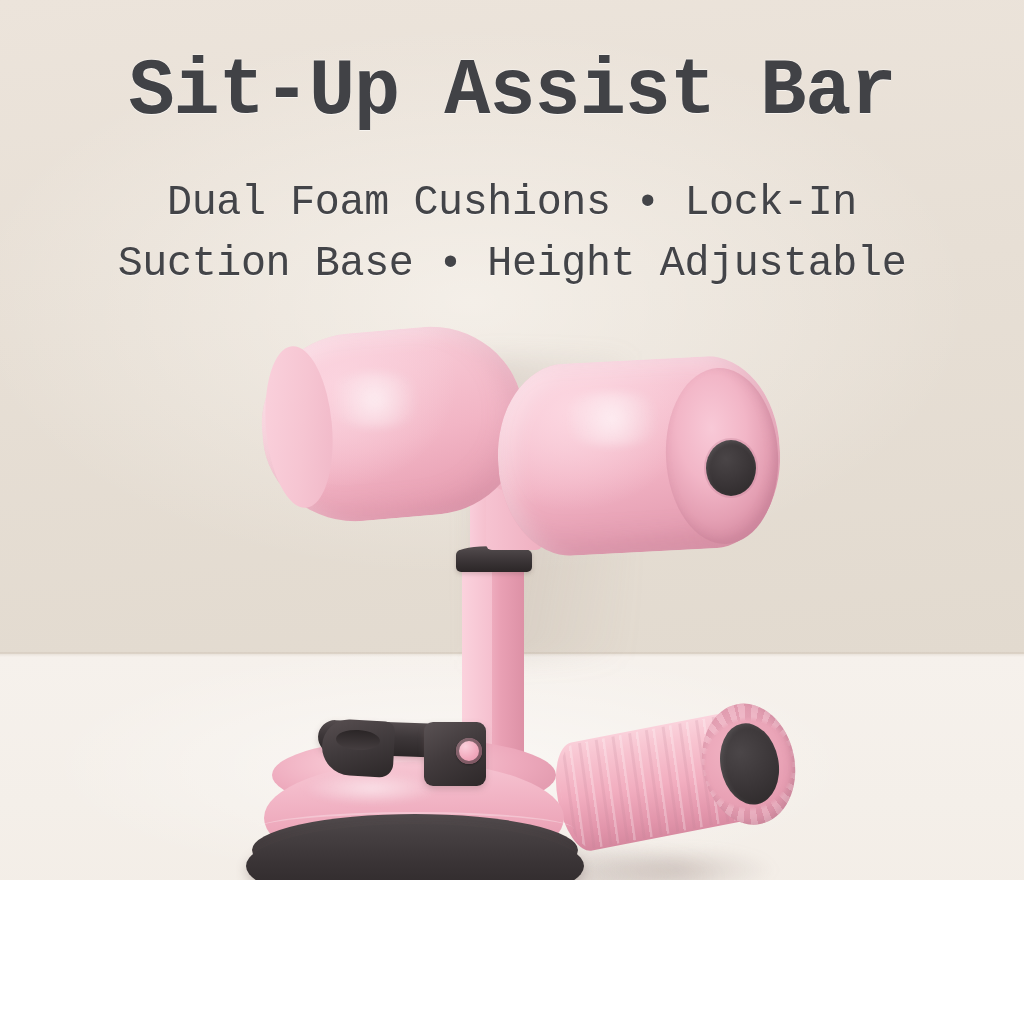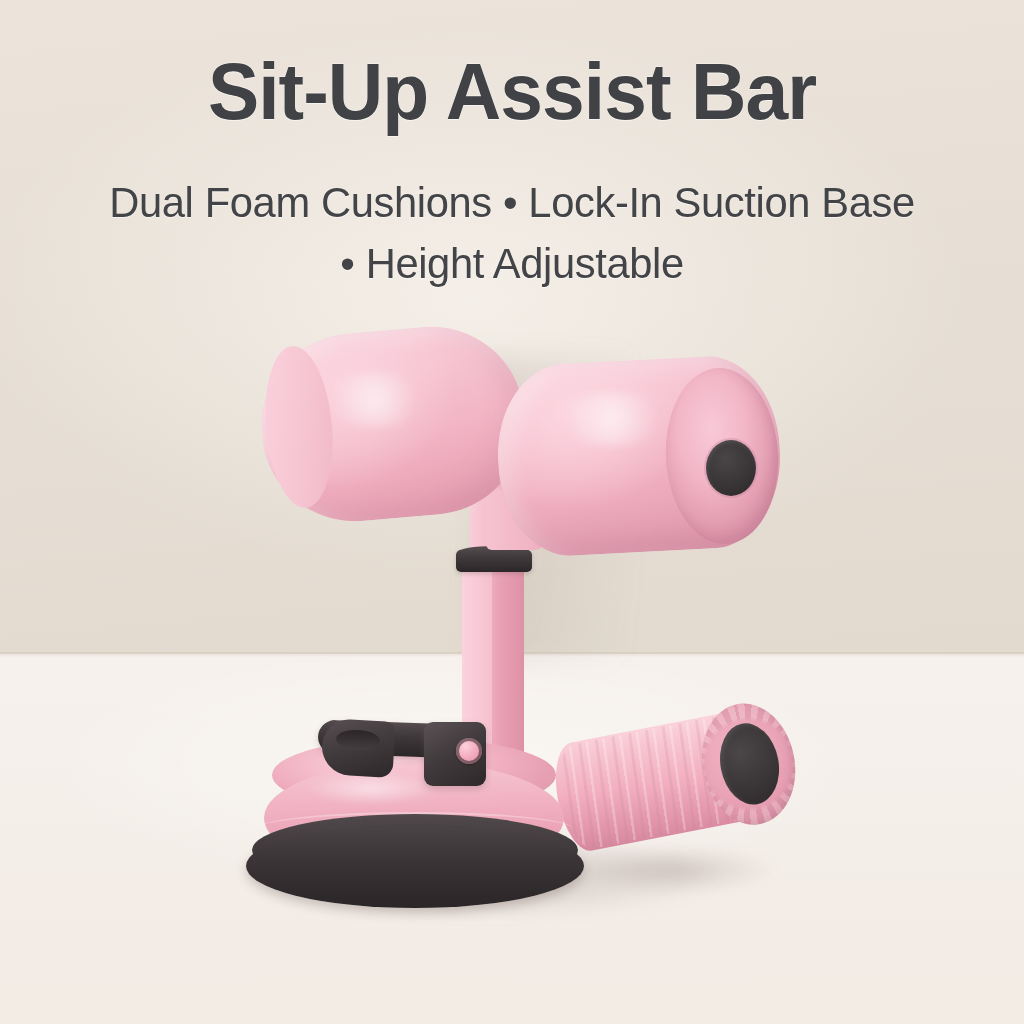--- a/index.html
+++ b/index.html
@@ -4,23 +4,23 @@
 <title>Sit-Up Assist Bar</title>
 <style>
   html, body {
     margin: 0;
     padding: 0;
     background: #ffffff;
   }
   #stage {
     position: relative;
     width: 1024px;
-    height: 1024px;
+    height: 880px;
     overflow: hidden;
-    font-family: Liberation Sans, sans-serif;
+    font-family: Liberation Mono, monospace;
     background: #e9e1d8;
   }
 
   
   .wall {
     position: absolute;
     left: 0; top: 0;
     width: 1024px;
     height: 656px;
     background: linear-gradient(175deg, #ece4db 0%, #e7dfd5 45%, #e2dacf 100%);

